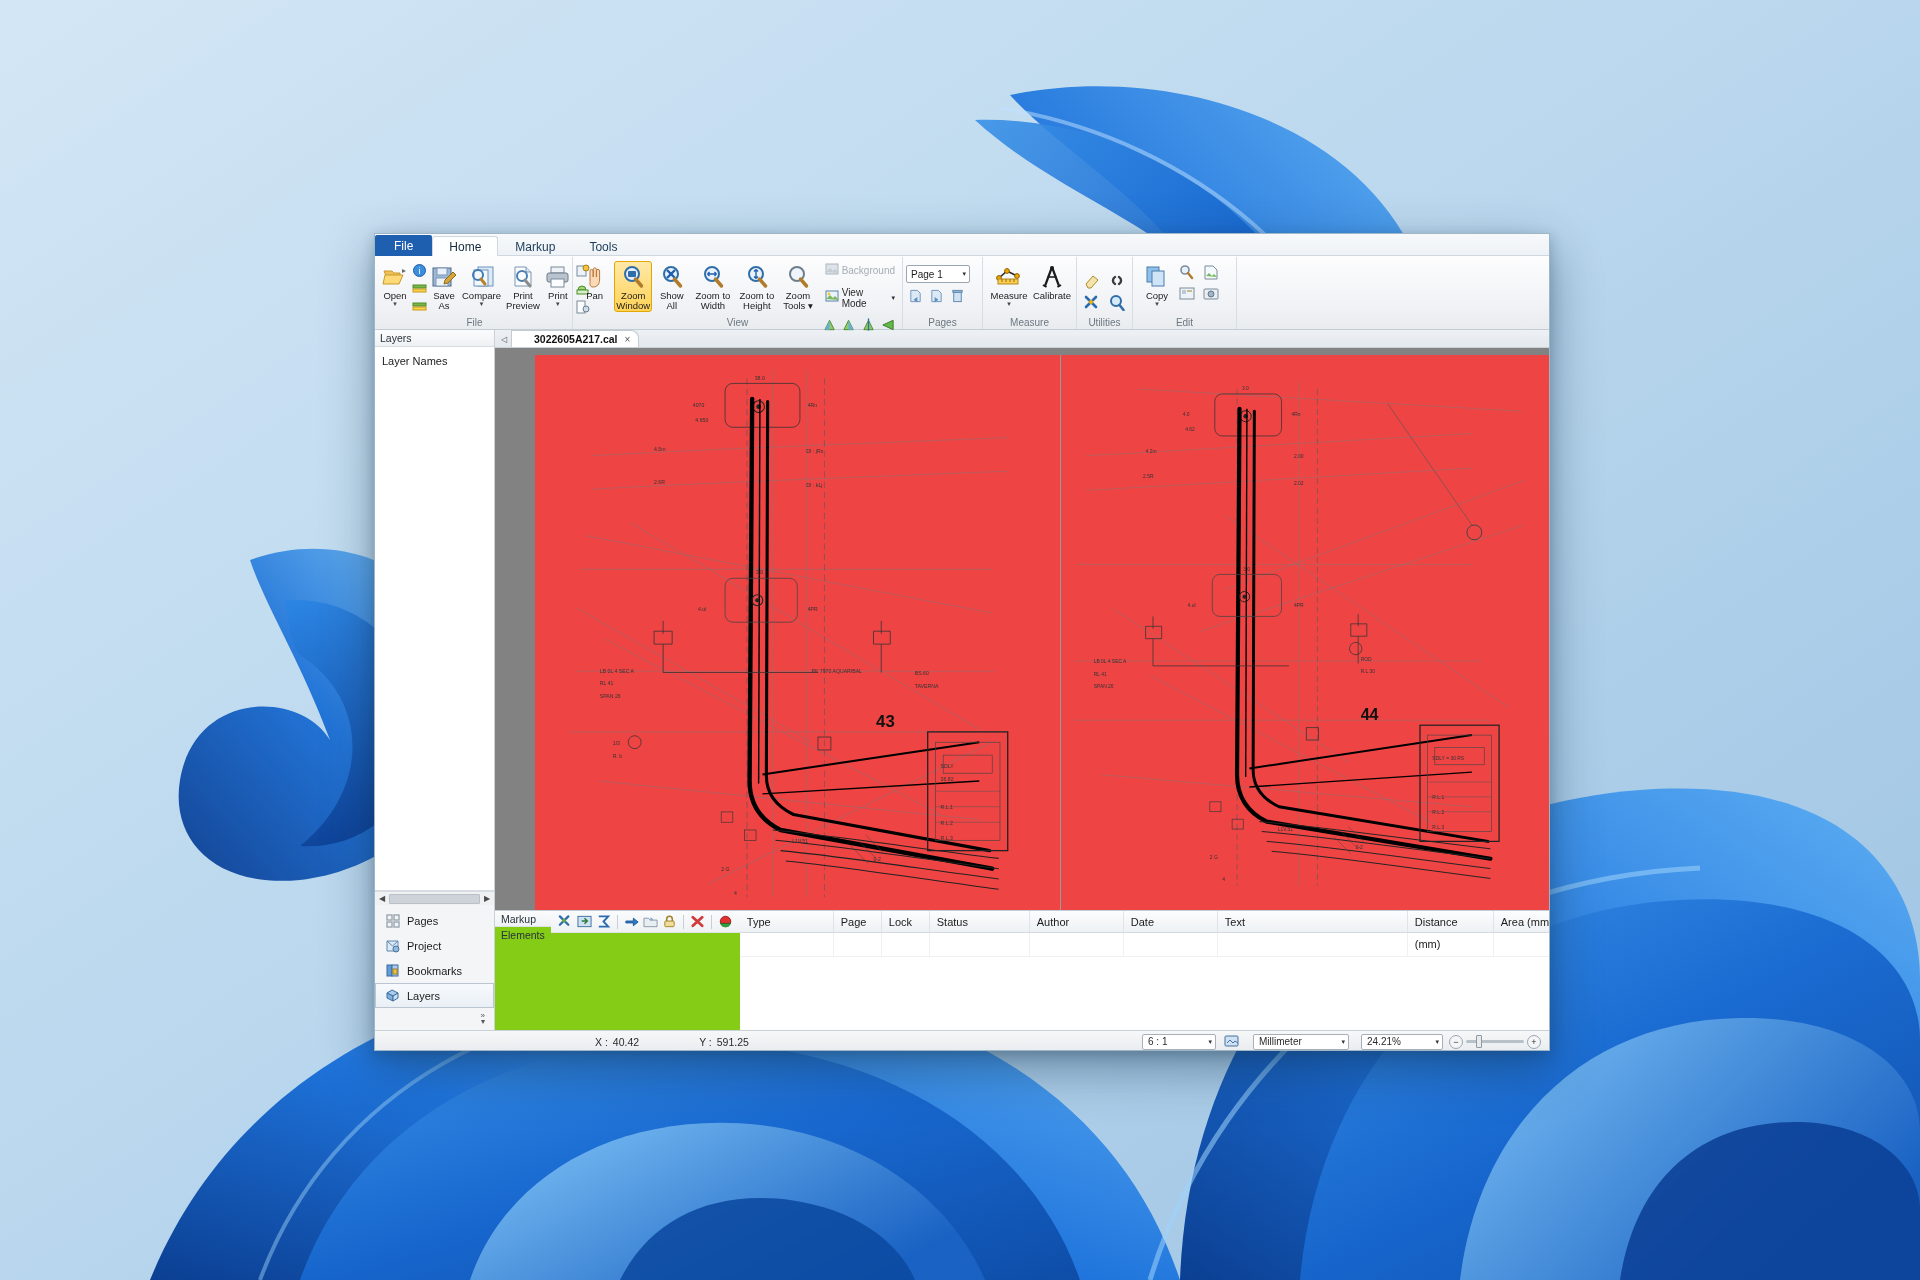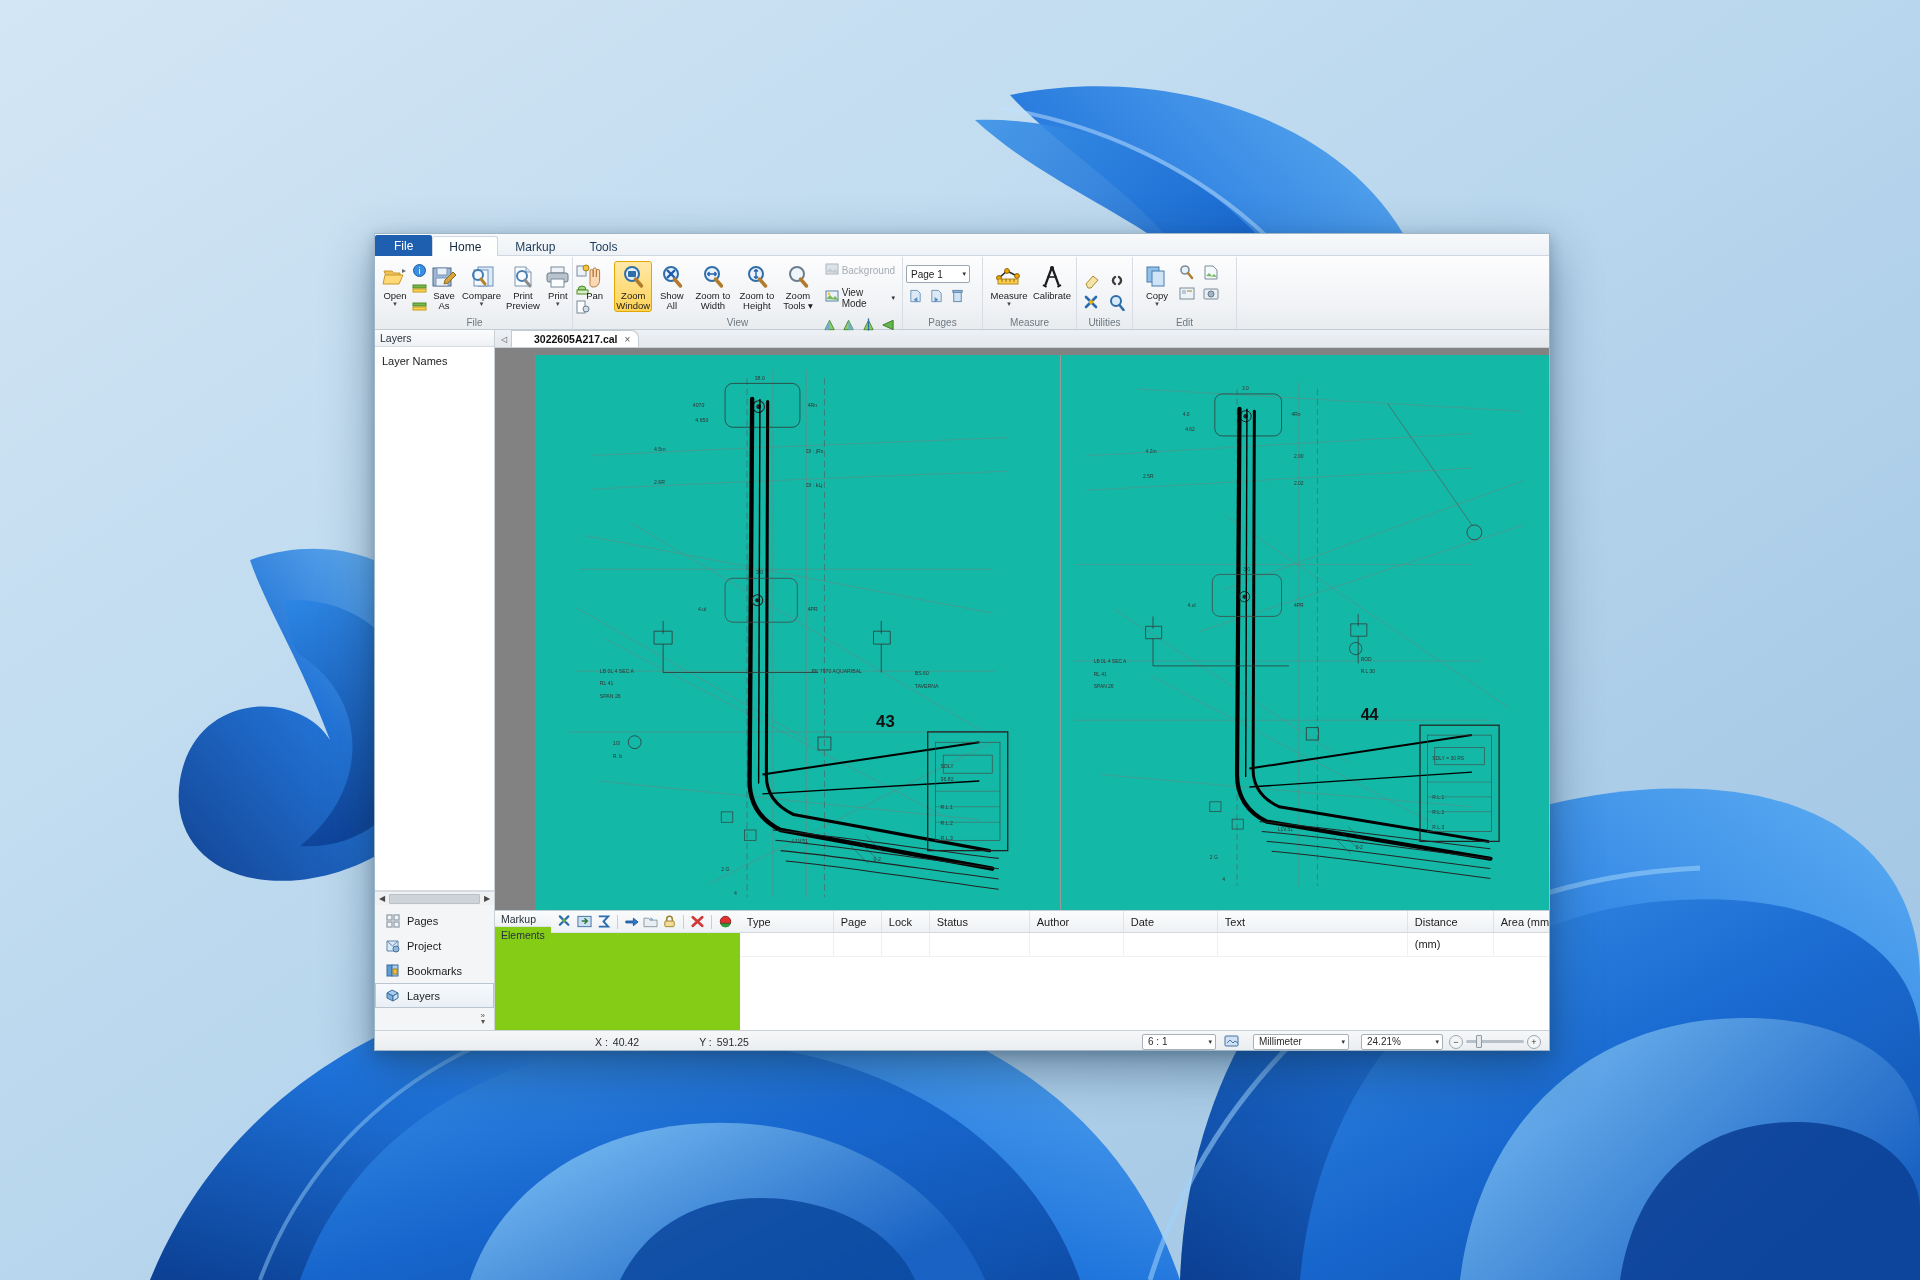--- a/index.html
+++ b/index.html
@@ -92,21 +92,21 @@
   .doctabs { height:18px; background:linear-gradient(#eef1f4,#e3e8ed); border-bottom:1px solid #c9d0d6;
     display:flex; align-items:flex-end; padding-left:2px; }
   .doctabs .navarw { width:14px; height:16px; display:flex; align-items:center; justify-content:center;
     font-size:8px; color:#555; }
   .dtab { height:17px; background:#fff; border:1px solid #c3ccd4; border-bottom:none;
     border-radius:0 8px 0 0; display:flex; align-items:center; gap:7px; padding:0 8px 0 22px;
     font-size:10.5px; font-weight:bold; color:#111; position:relative; }
   .dtab .x { font-size:10px; color:#555; font-weight:normal; }
 
   .canvaswrap { flex:1; background:#828282; display:flex; position:relative; overflow:hidden; }
-  .pagesheet { background:#14b8a6; flex:1; margin:7px 0 0 40px; position:relative; overflow:hidden; }
+  .pagesheet { background:#ef4444; flex:1; margin:7px 0 0 40px; position:relative; overflow:hidden; }
   .pagesheet .divider { position:absolute; top:0; bottom:0; width:1px; background:#9a9a9a; left:51.8%; }
   .dwg { position:absolute; top:0; bottom:0; }
   .dwg svg { width:100%; height:100%; display:block; }
 
   
   .mkpanel { height:120px; background:#84cc16; border-top:1px solid #c3ccd4; display:flex; }
   .mk-title { height:16px; line-height:16px; padding:0 6px; font-size:10.5px; color:#28323b;
     background:linear-gradient(#fbfcfd,#eef1f4); border-bottom:1px solid #dde2e7; }
   .mk-tools { height:22px; display:flex; align-items:center; gap:2px; padding:0 6px;
     background:linear-gradient(#fafbfc,#eff2f5); border-bottom:1px solid #dde2e7; }

